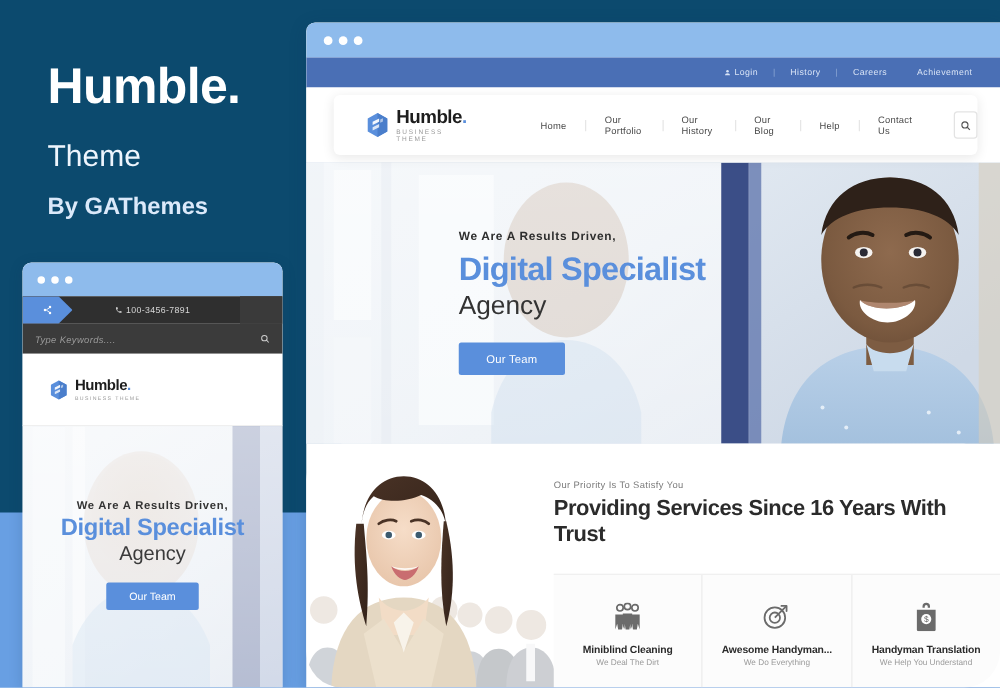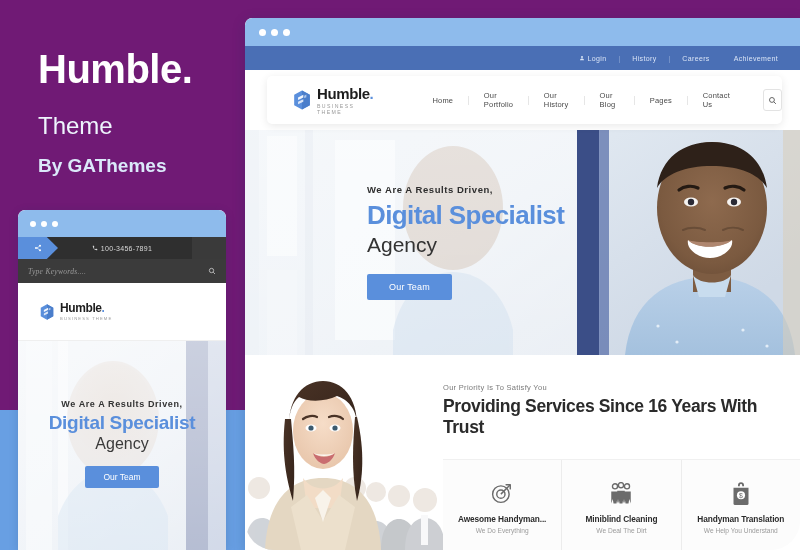--- a/index.html
+++ b/index.html
@@ -2,21 +2,21 @@
 <html><head>
 <meta charset="utf-8">
 <style>
   * { box-sizing: border-box; margin: 0; padding: 0; }
   html, body {
     width: 800px; height: 550px;
     overflow: hidden;
     font-family: "Liberation Sans", sans-serif;
     background: #689fe3;
   }
-  .stage { position: relative; width: 800px; height: 410px; background: #701a75; }
+  .stage { position: relative; width: 800px; height: 410px; background: #0c4a6e; }
 
   
   .promo { position: absolute; left: 38px; top: 48px; width: 200px; }
   .promo-title {
     font-size: 40px; font-weight: 700; color: #ffffff;
     letter-spacing: -0.5px; line-height: 1.05;
   }
   .promo-sub {
     font-size: 24px; font-weight: 400; color: #eef5fd;
     margin-top: 23px; line-height: 1.1;
@@ -53,21 +53,21 @@
     clip-path: polygon(0 0, 72% 0, 100% 50%, 72% 100%, 0 100%);
   }
   .m-phone { font-size: 7px; color: #d8d8d8; letter-spacing: .3px; display: flex; align-items: center; gap: 3px; }
   .m-topbar-right { position: absolute; right: 0; top: 0; width: 34px; height: 22px; background: #3a3a3a; }
 
   .m-search {
     height: 24px; background: #3b3b3b;
     display: flex; align-items: center; justify-content: space-between;
     padding: 0 10px;
   }
-  .m-search-ph { font-size: 7.5px; color: #9a9a9a; font-style: italic; letter-spacing: .3px; font-family: Liberation Serif, serif; }
+  .m-search-ph { font-size: 7.5px; color: #9a9a9a; font-style: italic; letter-spacing: .3px; }
 
   .m-logobar {
     height: 58px; background: #fff; display: flex; align-items: center;
     padding-left: 22px; border-bottom: 1px solid #efefef;
   }
 
   .m-hero { position: relative; height: 209px; overflow: hidden; }
   .m-hero-text {
     position: absolute; left: 0; right: 0; top: 58px;
     text-align: center; z-index: 3; padding: 0 6px;
@@ -318,21 +318,21 @@
 
         <nav class="d-menu">
           <a href="#">Home</a>
           <span class="mdiv"></span>
           <a href="#">Our Portfolio</a>
           <span class="mdiv"></span>
           <a href="#">Our History</a>
           <span class="mdiv"></span>
           <a href="#">Our Blog</a>
           <span class="mdiv"></span>
-          <a href="#">Pages</a>
+          <a href="#">Help</a>
           <span class="mdiv"></span>
           <a href="#">Contact Us</a>
         </nav>
 
         <div class="d-search-btn">
           <svg width="9" height="9" viewBox="0 0 24 24" fill="none" stroke="#555" stroke-width="2.4">
             <circle cx="10.5" cy="10.5" r="6.5"></circle>
               <path d="M15.5 15.5L21 21"></path>
           </svg>
         </div>
@@ -457,48 +457,48 @@
       </div>
 
       <div class="d-svc-text">
         <div class="svc-eyebrow">Our Priority Is To Satisfy You</div>
         <div class="svc-title">Providing Services Since 16 Years With Trust</div>
       </div>
 
       <div class="svc-cards">
         <div class="svc-card">
           <div class="svc-icon">
-            <svg width="24" height="24" viewBox="0 0 32 32" fill="none" stroke="#6b6b6b" stroke-width="1.9">
-              <circle cx="14.5" cy="17.5" r="11"></circle>
-              <circle cx="14.5" cy="17.5" r="5.5"></circle>
-              <path d="M14.5 17.5L27 5"></path>
-              <path d="M21.5 5H27v5.5" stroke-linejoin="round" stroke-linecap="round"></path>
-            </svg>
-          </div>
-          <div class="svc-name">Awesome Handyman...</div>
-          <div class="svc-desc">We Do Everything</div>
-        </div>
-
-        <div class="svc-card">
-          <div class="svc-icon">
             <svg width="24" height="22" viewBox="0 0 32 28" fill="#6b6b6b">
               <circle cx="8" cy="5" r="3.4" fill="none" stroke="#6b6b6b" stroke-width="1.8"></circle>
               <circle cx="16" cy="3.6" r="3.4" fill="none" stroke="#6b6b6b" stroke-width="1.8"></circle>
               <circle cx="24" cy="5" r="3.4" fill="none" stroke="#6b6b6b" stroke-width="1.8"></circle>
               <path d="M3 12h10v16l-2-6-1 6H6l-1-6-2 6z"></path>
               <path d="M11 11h10v17l-2-6-1 6h-4l-1-6-2 6z"></path>
               <path d="M19 12h10v16l-2-6-1 6h-4l-1-6-2 6z"></path>
             </svg>
           </div>
           <div class="svc-name">Miniblind Cleaning</div>
           <div class="svc-desc">We Deal The Dirt</div>
         </div>
 
         <div class="svc-card">
           <div class="svc-icon">
+            <svg width="24" height="24" viewBox="0 0 32 32" fill="none" stroke="#6b6b6b" stroke-width="1.9">
+              <circle cx="14.5" cy="17.5" r="11"></circle>
+              <circle cx="14.5" cy="17.5" r="5.5"></circle>
+              <path d="M14.5 17.5L27 5"></path>
+              <path d="M21.5 5H27v5.5" stroke-linejoin="round" stroke-linecap="round"></path>
+            </svg>
+          </div>
+          <div class="svc-name">Awesome Handyman...</div>
+          <div class="svc-desc">We Do Everything</div>
+        </div>
+
+        <div class="svc-card">
+          <div class="svc-icon">
             <svg width="22" height="24" viewBox="0 0 28 32" fill="#6b6b6b">
               <path d="M10 7V5.5a4 4 0 018 0V7h-2.4V5.5a1.6 1.6 0 10-3.2 0V7z"></path>
               <path d="M4 9h20v21a2 2 0 01-2 2H6a2 2 0 01-2-2z"></path>
               <circle cx="14" cy="19" r="5.4" fill="#ffffff"></circle>
               <text x="14" y="22.6" font-size="9" font-family="Liberation Sans, sans-serif" fill="#6b6b6b" text-anchor="middle">$</text>
             </svg>
           </div>
           <div class="svc-name">Handyman Translation</div>
           <div class="svc-desc">We Help You Understand</div>
         </div>

